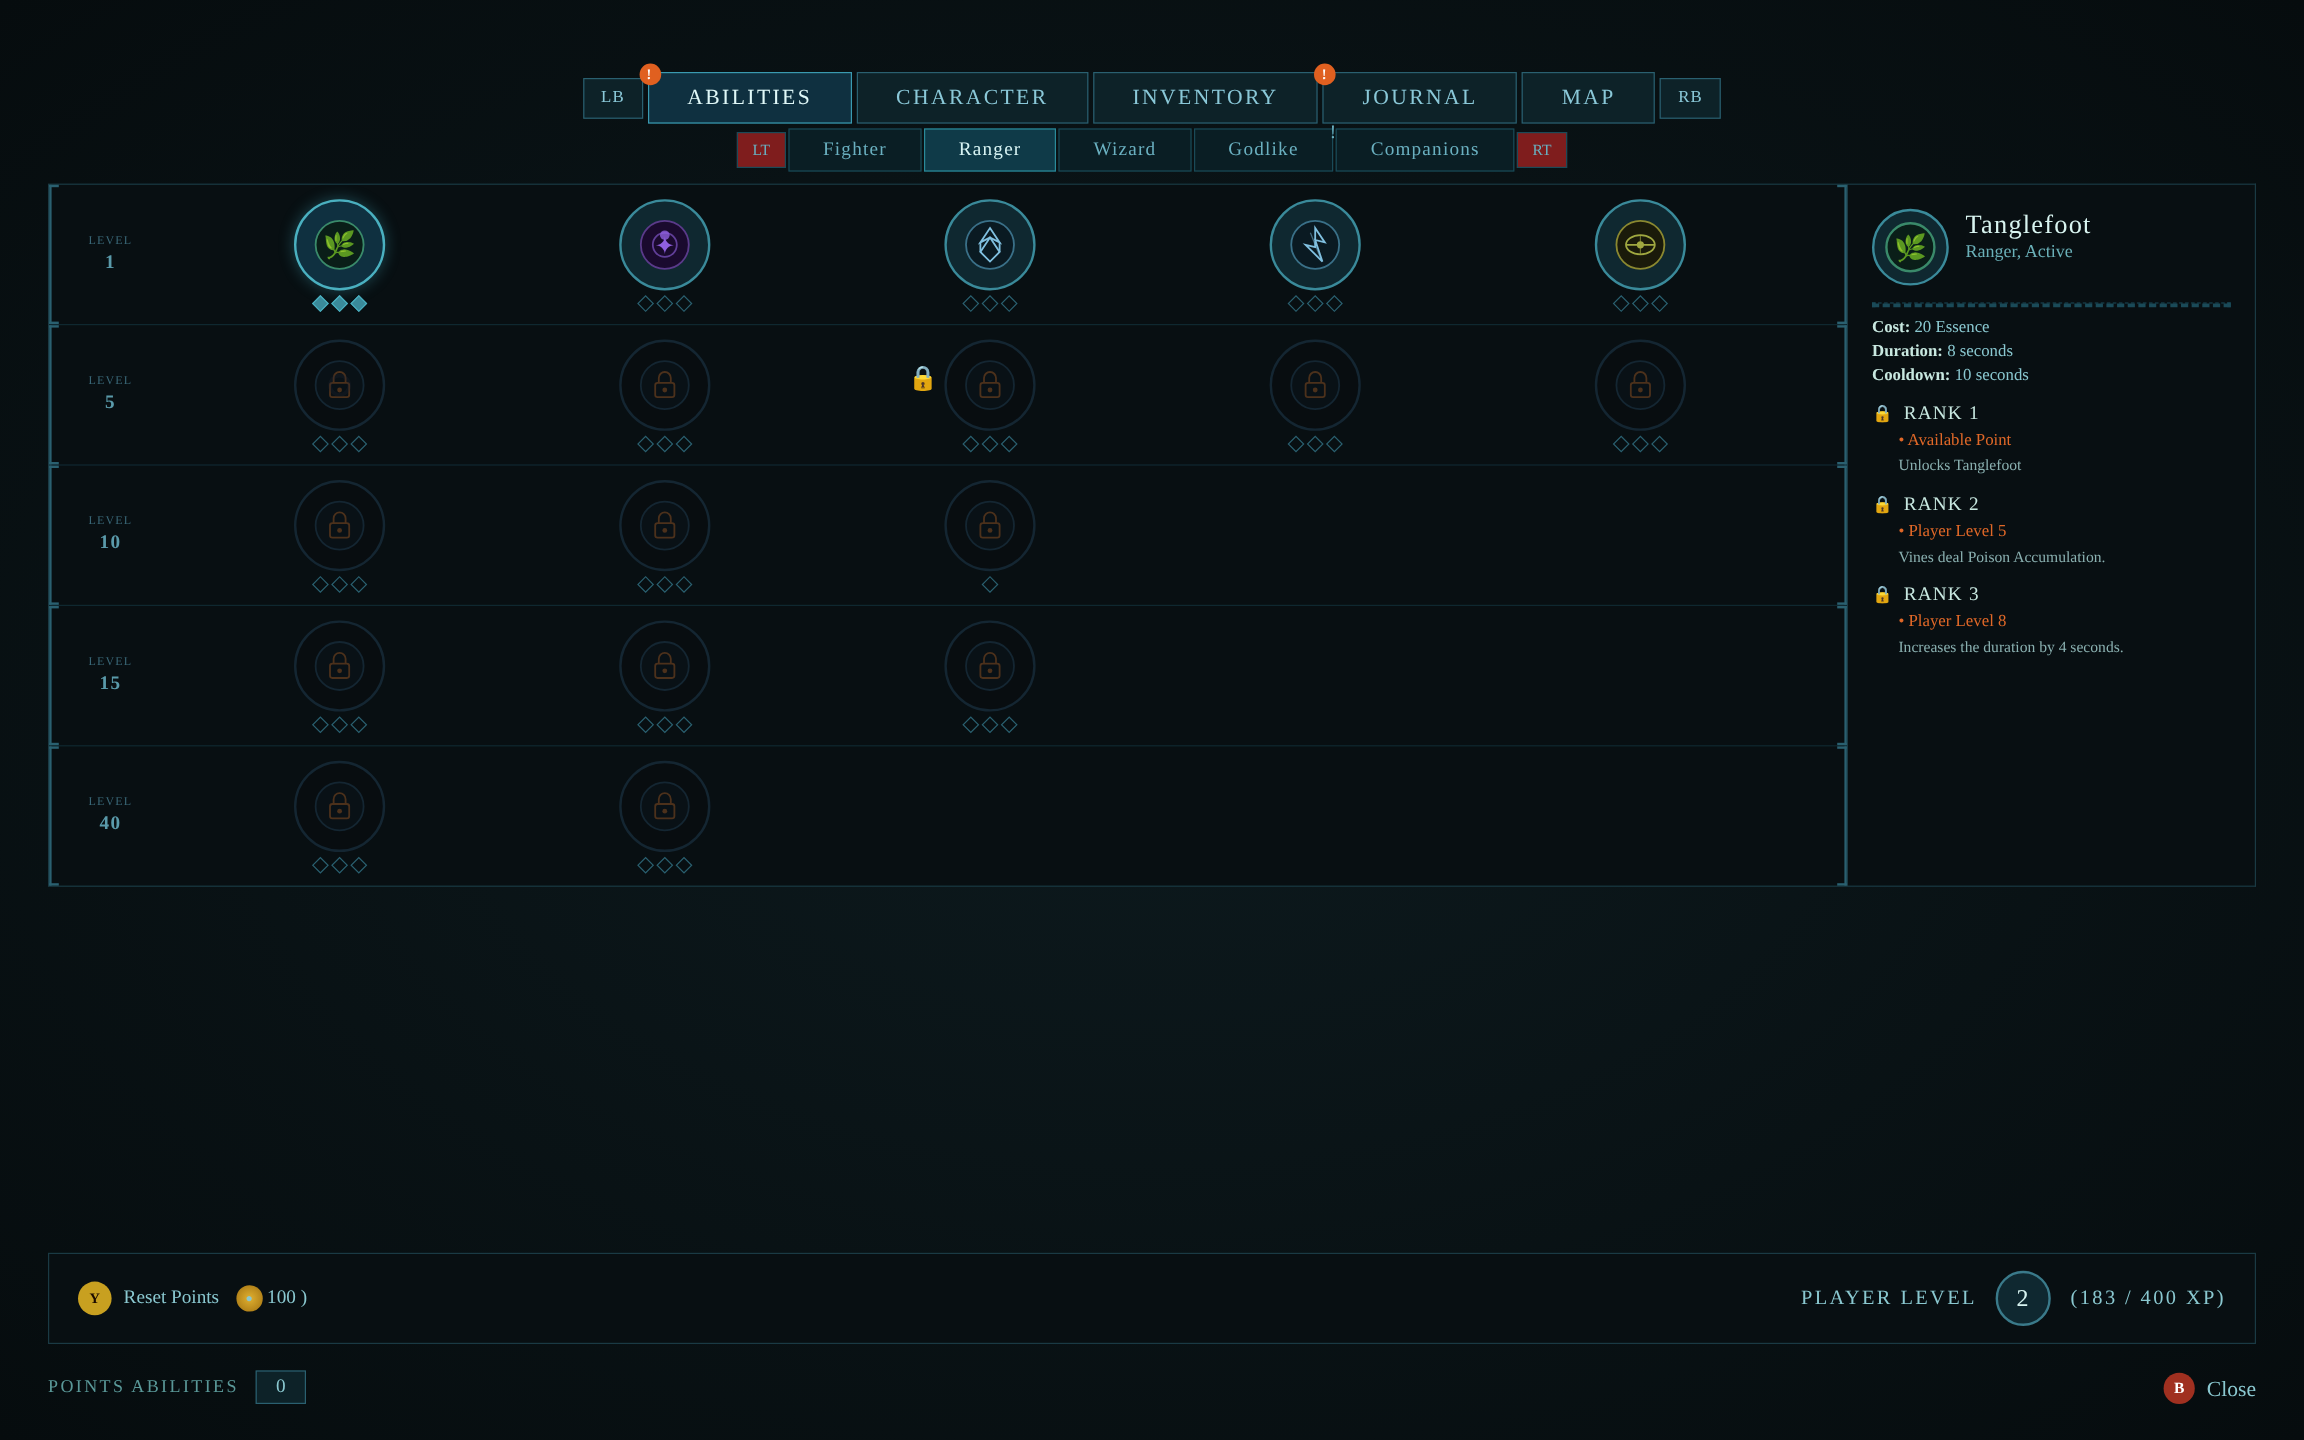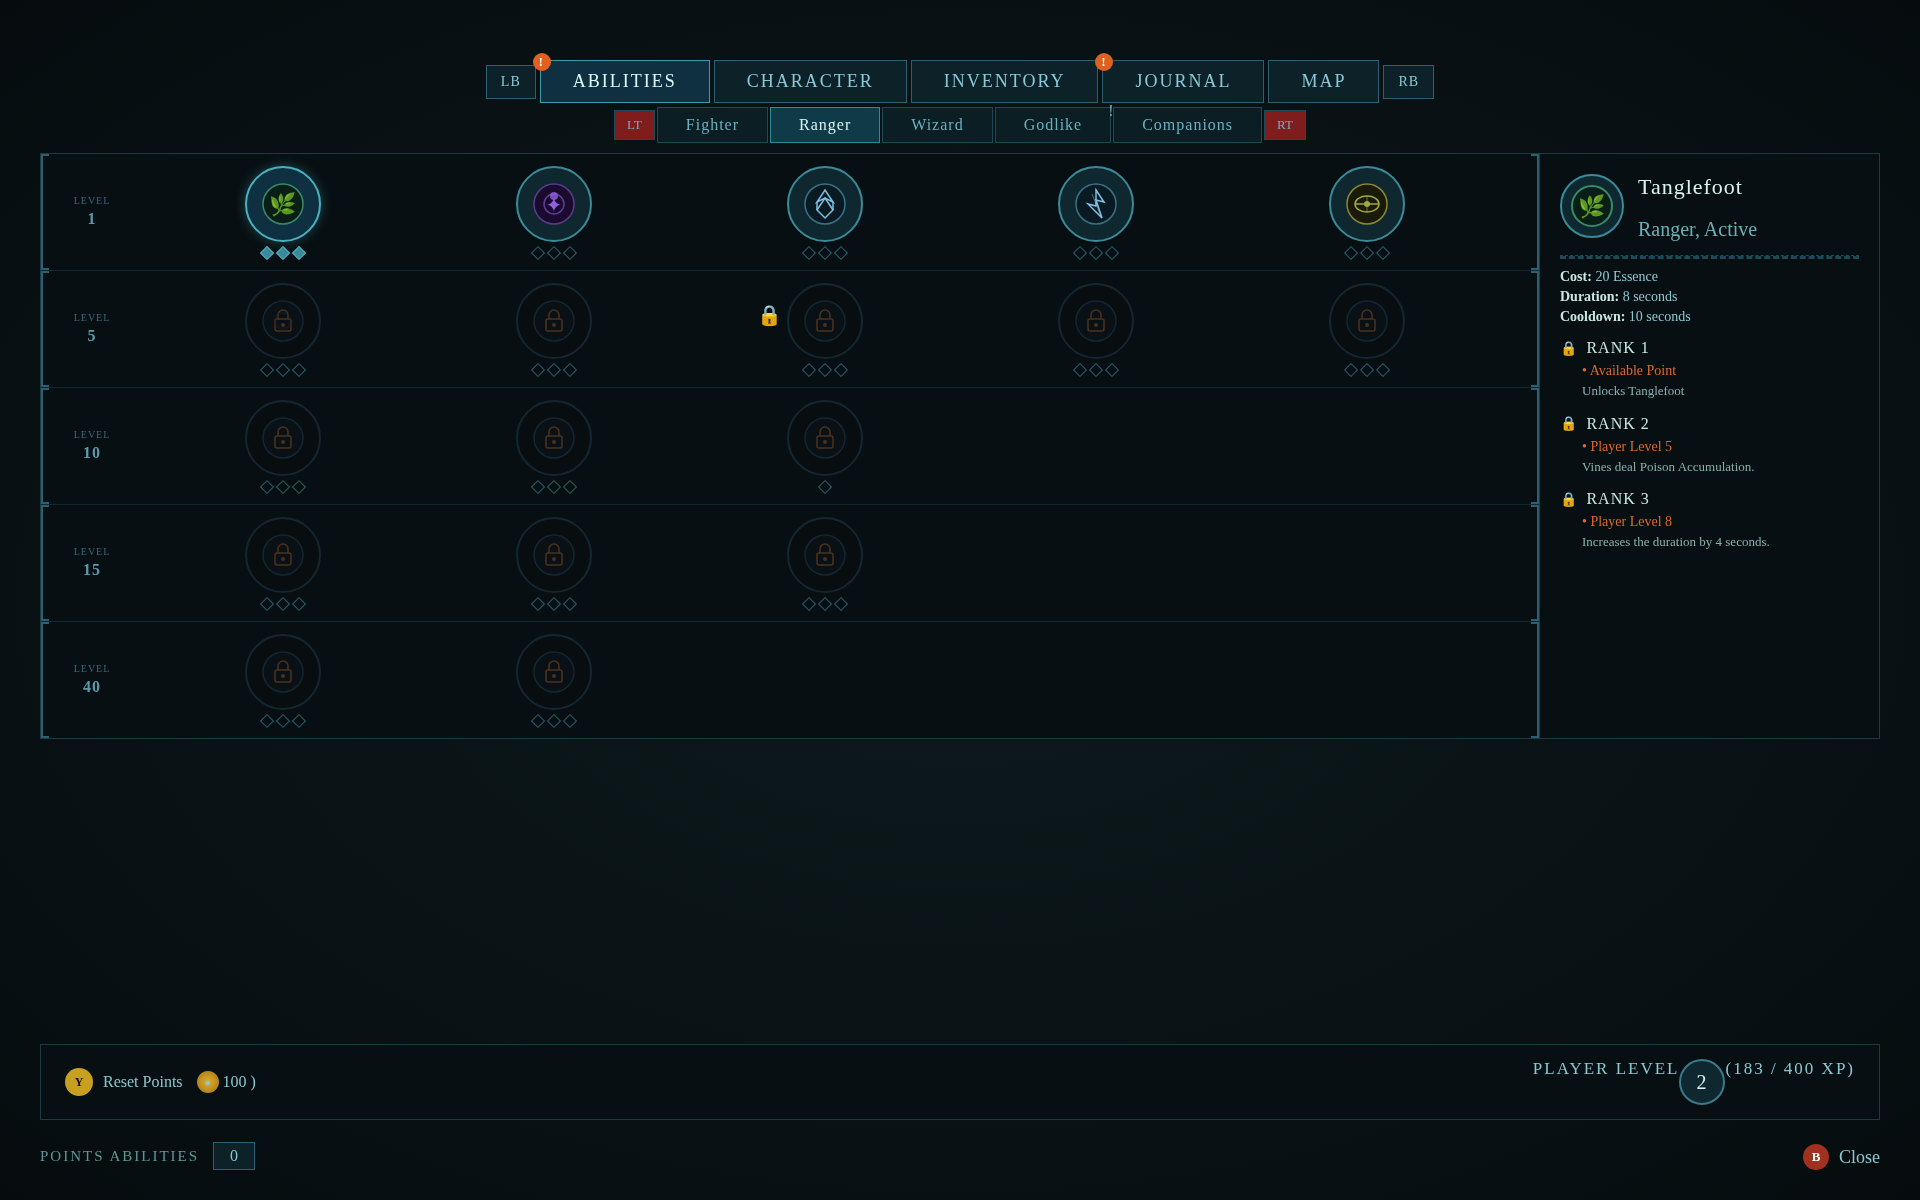--- a/index.html
+++ b/index.html
@@ -257,23 +257,23 @@
     }
 
     .skill-title-block h2 {
       font-size: 22px;
       color: #d8f4f0;
       font-weight: normal;
       letter-spacing: 1px;
     }
 
     .skill-title-block p {
-      font-size: 20px;
+      font-size: 15px;
       color: #6ab0b8;
-      margin-top: 18px;
+      margin-top: 2px;
     }
 
     .skill-divider {
       border: none;
       border-top: 1px dashed #1a4a58;
       margin: 10px 0;
     }
 
     .skill-stat {
       font-size: 14px;
@@ -371,20 +371,22 @@
       align-items: center;
       justify-content: center;
       font-size: 10px;
     }
 
     .xp-info {
       font-size: 17px;
       color: #8ac8d0;
       letter-spacing: 2px;
       display: flex;
+      align-items: center;
+      gap: 16px;
     }
 
     .level-badge {
       width: 46px;
       height: 46px;
       border-radius: 50%;
       border: 2px solid #3a7a8a;
       background: #0f2830;
       display: flex;
       align-items: center;

